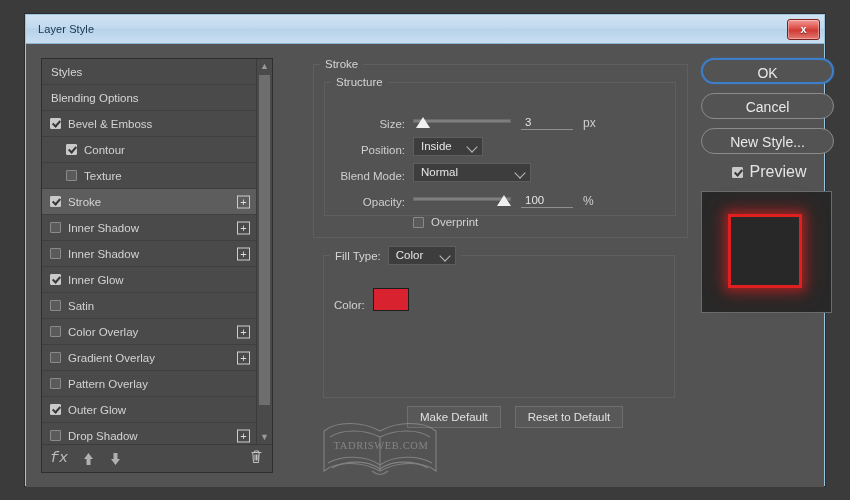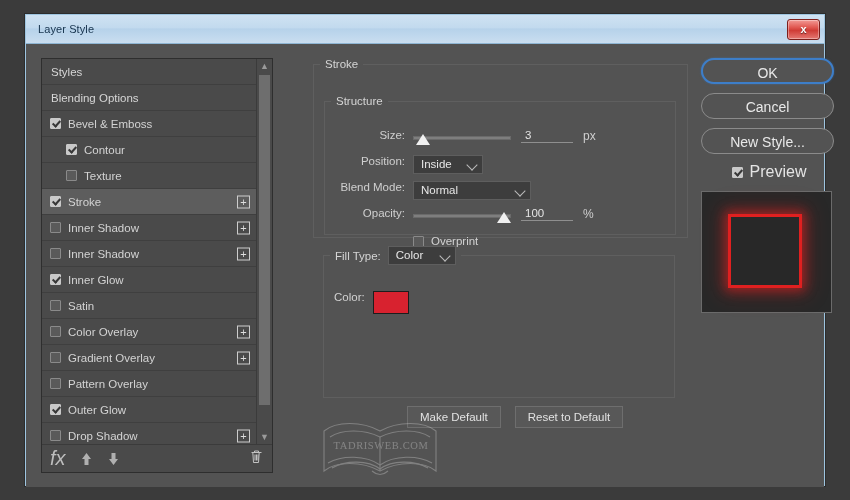--- a/index.html
+++ b/index.html
@@ -190,27 +190,27 @@
     margin-left: 6px;
   }
   #stroke-grp {
     position: absolute;
     left: 0; top: 0;
     width: 375px; height: 180px;
     padding: 0;
   }
   #structure-grp {
     position: absolute;
-    left: 10px; top: 25px;
+    left: 10px; top: 6px;
     width: 352px; height: 140px;
   }
   .frow {
     position: absolute;
     display: flex;
-    align-items: flex-start;
+    align-items: flex-end;
     height: 20px;
     color: #d2d2d2;
     font-size: 11.5px;
   }
   .flabel {
     width: 88px;
     text-align: right;
     padding-right: 8px;
     box-sizing: border-box;
     color: #cfcfcf;
@@ -456,21 +456,21 @@
               <span class="plus-btn">+</span>
             </div>
           </div>
         <div id="styles-scroll">
           <div class="sb-arrow">▲</div>
           <div id="sb-thumb"></div>
           <div class="sb-arrow" style="position:absolute;bottom:0;left:0;right:0;">▼</div>
         </div>
       </div>
       <div id="styles-footer">
-        <span class="ficon" style="font-style:italic;font-family:Liberation Sans, sans-serif;font-size:20px;">fx</span>
+        <span class="ficon" style="font-style:italic;font-family:Liberation Mono, monospace;font-size:15px;">fx</span>
         <span class="ficon">
           <svg width="13" height="14" viewBox="0 0 13 14">
               <path d="M6.5 1 L11 7 L8.5 7 L8.5 13 L4.5 13 L4.5 7 L2 7 Z" fill="#b0b0b0"></path>
             </svg>
         </span>
         <span class="ficon">
           <svg width="13" height="14" viewBox="0 0 13 14">
               <path d="M6.5 13 L11 7 L8.5 7 L8.5 1 L4.5 1 L4.5 7 L2 7 Z" fill="#b0b0b0"></path>
             </svg>
         </span>

